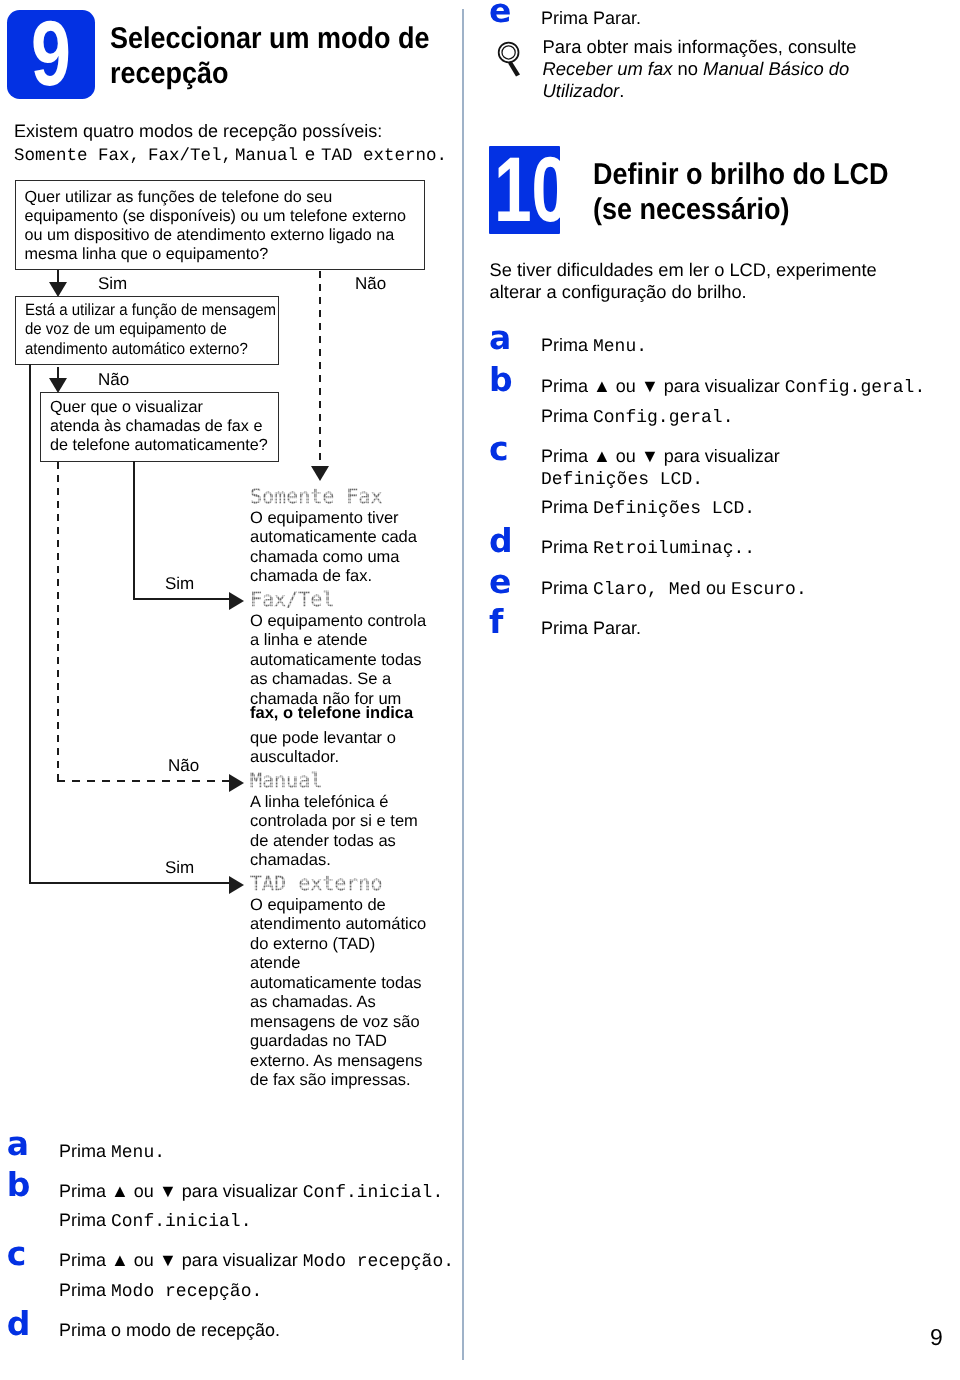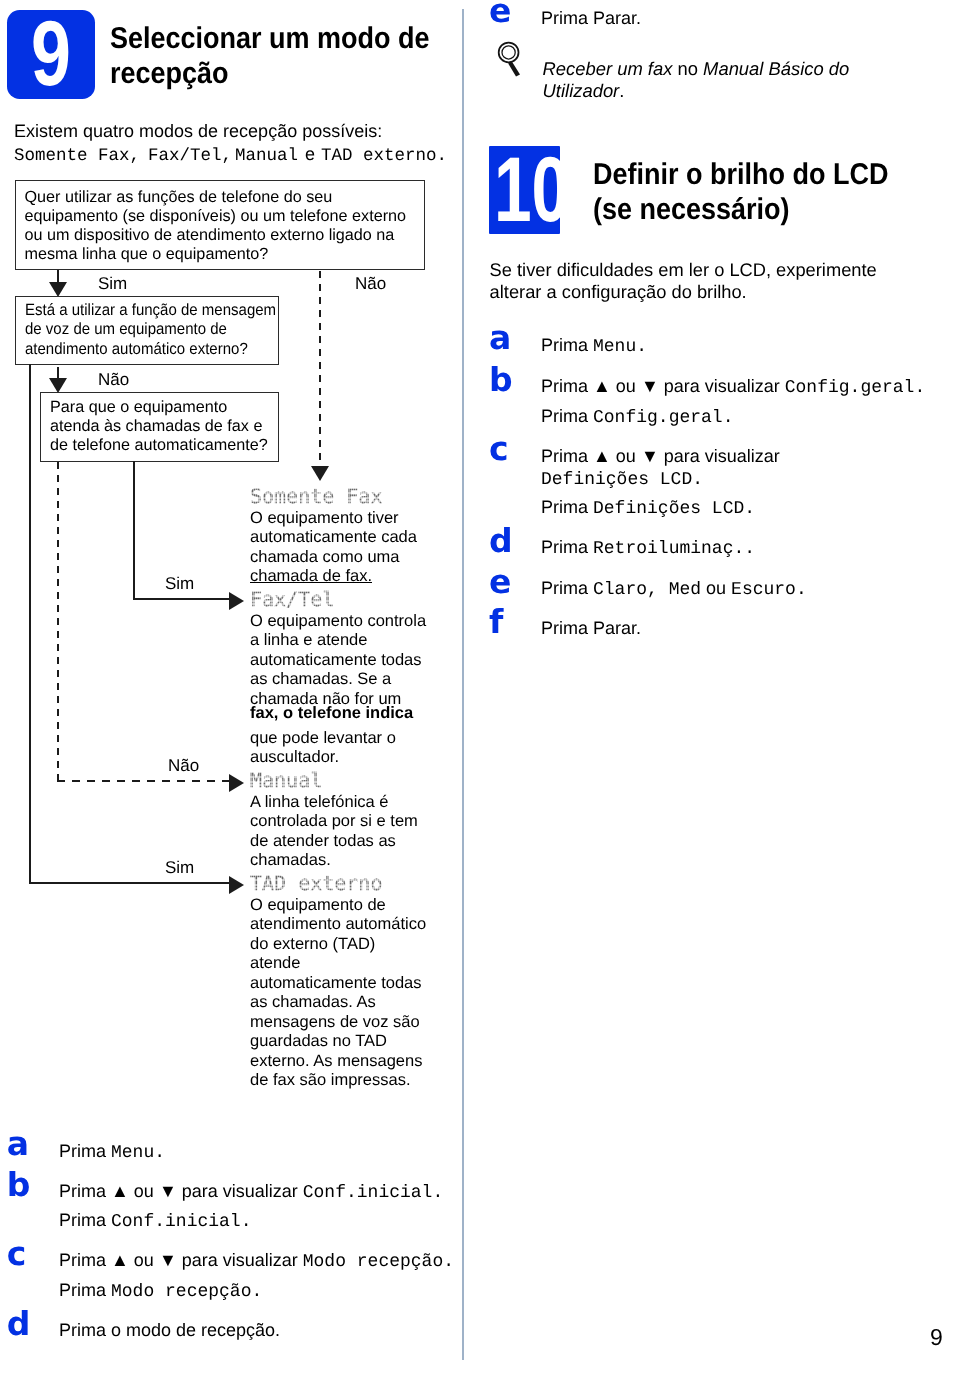--- a/index.html
+++ b/index.html
@@ -88,37 +88,37 @@
   <div class="fline" style="left:8.5px;top:42.6px;transform:scaleX(0.927);transform-origin:0 0;">atendimento automático externo?</div>
 </div>
 <div class="vline" style="left:57px;top:367px;height:15px;"></div>
 <div class="arrd" style="left:49px;top:378px;"></div>
 <div class="lbl" style="left:75px;top:370px;">Não</div>
 <div class="vline" style="left:28.5px;top:364px;height:520px;"></div>
 <div class="hline" style="left:28.5px;top:882px;width:202px;"></div>
 <div class="arrr" style="left:229px;top:875.5px;"></div>
 <div class="lbl" style="left:142px;top:858px;">Sim</div>
 <div class="fbox" style="left:40px;top:392px;width:239px;height:70px;">
-  <div class="fline" style="left:9px;top:4.5px;">Para que o equipamento</div>
+  <div class="fline" style="left:9px;top:4.5px;">Quer que o visualizar</div>
   <div class="fline" style="left:9px;top:23.8px;">atenda às chamadas de fax e</div>
   <div class="fline" style="left:9px;top:43.1px;">de telefone automaticamente?</div>
 </div>
 <div class="dashv" style="left:57px;top:462px;height:319px;"></div>
 <div class="dashh" style="left:57px;top:780px;width:173px;"></div>
 <div class="arrr" style="left:229px;top:773.5px;"></div>
 <div class="lbl" style="left:145px;top:756px;">Não</div>
 <div class="vline" style="left:132.5px;top:461px;height:138px;"></div>
 <div class="hline" style="left:132.5px;top:598px;width:98px;"></div>
 <div class="arrr" style="left:229px;top:591.5px;"></div>
 <div class="lbl" style="left:142px;top:574px;">Sim</div>
 <div class="lcd" style="left:250px;top:484.2px;">Somente Fax</div>
 <div class="t165" style="left:250px;top:508.92px;">O equipamento tiver</div>
 <div class="t165" style="left:250px;top:528.44px;">automaticamente cada</div>
 <div class="t165" style="left:250px;top:547.96px;">chamada como uma</div>
-<div class="t165" style="left:250px;top:567.48px;text-decoration:underline;">chamada de fax.</div>
+<div class="t165" style="left:250px;top:567.48px;">chamada de fax.</div>
 <div class="lcd" style="left:250px;top:587.1px;">Fax/Tel</div>
 <div class="t165" style="left:250px;top:611.82px;">O equipamento controla</div>
 <div class="t165" style="left:250px;top:631.34px;">a linha e atende</div>
 <div class="t165" style="left:250px;top:650.86px;">automaticamente todas</div>
 <div class="t165" style="left:250px;top:670.38px;">as chamadas. Se a</div>
 <div class="t165" style="left:250px;top:689.9px;">chamada não for um</div>
 <div class="t165" style="left:250px;top:704px;font-weight:bold;">fax, o telefone indica</div>
 <div class="t165" style="left:250px;top:728.94px;">que pode levantar o</div>
 <div class="t165" style="left:250px;top:748.46px;">auscultador.</div>
 <div class="lcd" style="left:250px;top:768.08px;">Manual</div>
@@ -150,20 +150,21 @@
 <div class="st" style="left:59px;top:1320px;"><span class="">Prima o modo de recepção.</span></div>
 <div class="divider" style="left:462px;top:9px;height:1351px;"></div>
 
 <div class="mk" style="left:489px;top:-5.9px;">e</div>
 <div class="st" style="left:541px;top:7.6px;"><span>Prima </span><span class="bold">Parar</span><span>.</span></div>
 <svg style="position:absolute;left:494px;top:36px;" width="34" height="44" viewBox="0 0 34 44">
       <path d="M17.6 25.0 L26.0 38.4 L22.0 40.6 L14.2 27.6 Z" fill="#141414"></path>
       <circle cx="14.6" cy="16.4" r="9.9" fill="#fff" stroke="#141414" stroke-width="1.75"></circle>
       <circle cx="14.6" cy="16.4" r="6.6" fill="none" stroke="#141414" stroke-width="1.25"></circle>
     </svg>
+<div class="note" style="left:542.6px;top:36.1px;"><span class="">Para obter mais informações, consulte</span></div>
 <div class="note" style="left:542.6px;top:58.2px;"><span class="ital">Receber um fax</span><span class=""> no </span><span class="ital">Manual Básico do</span></div>
 <div class="note" style="left:542.6px;top:80.3px;"><span class="ital">Utilizador</span><span class="">.</span></div>
 <div class="badge" style="left:488.6px;top:146px;width:71px;height:88.2px;border-radius:1px;">
       <span class="num" style="line-height:88.2px;font-size:92px;transform:scaleX(0.735) translateX(-6px);">10</span>
     </div>
 <div class="h1" style="left:593px;top:157px;width:400px;">
       <div>Definir o brilho do LCD</div>
       <div>(se necessário)</div>
     </div>
 <div class="t18" style="left:489.6px;top:259.4px;font-size:18.3px;">Se tiver dificuldades em ler o LCD, experimente</div>

